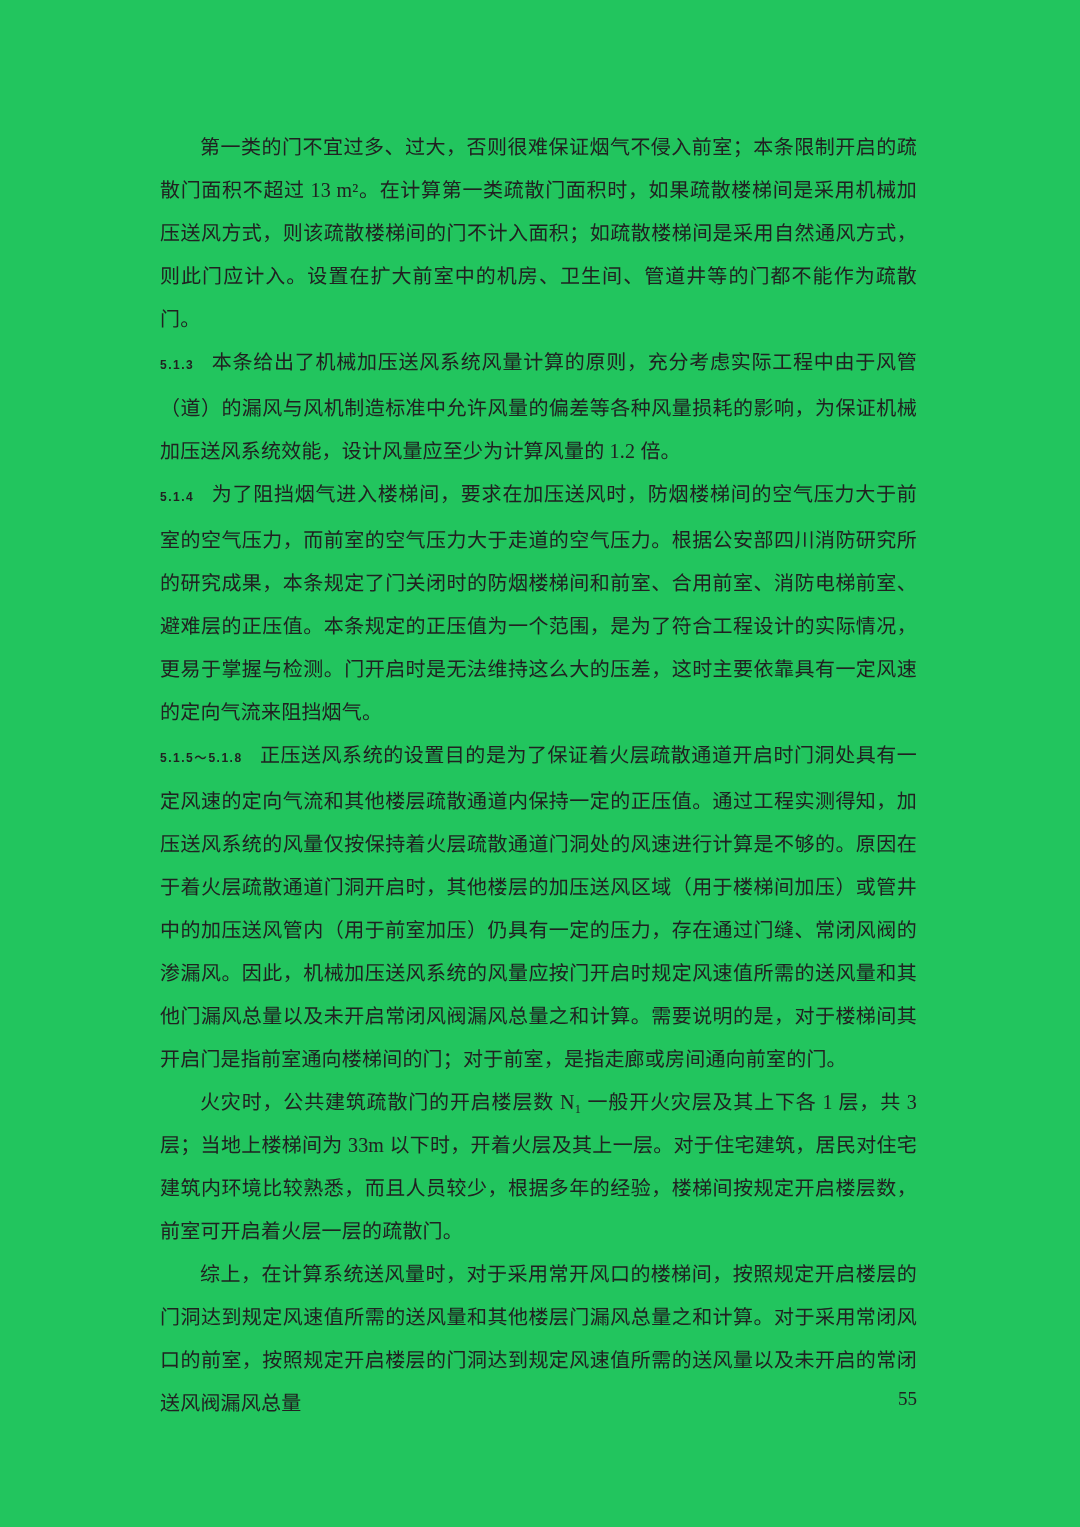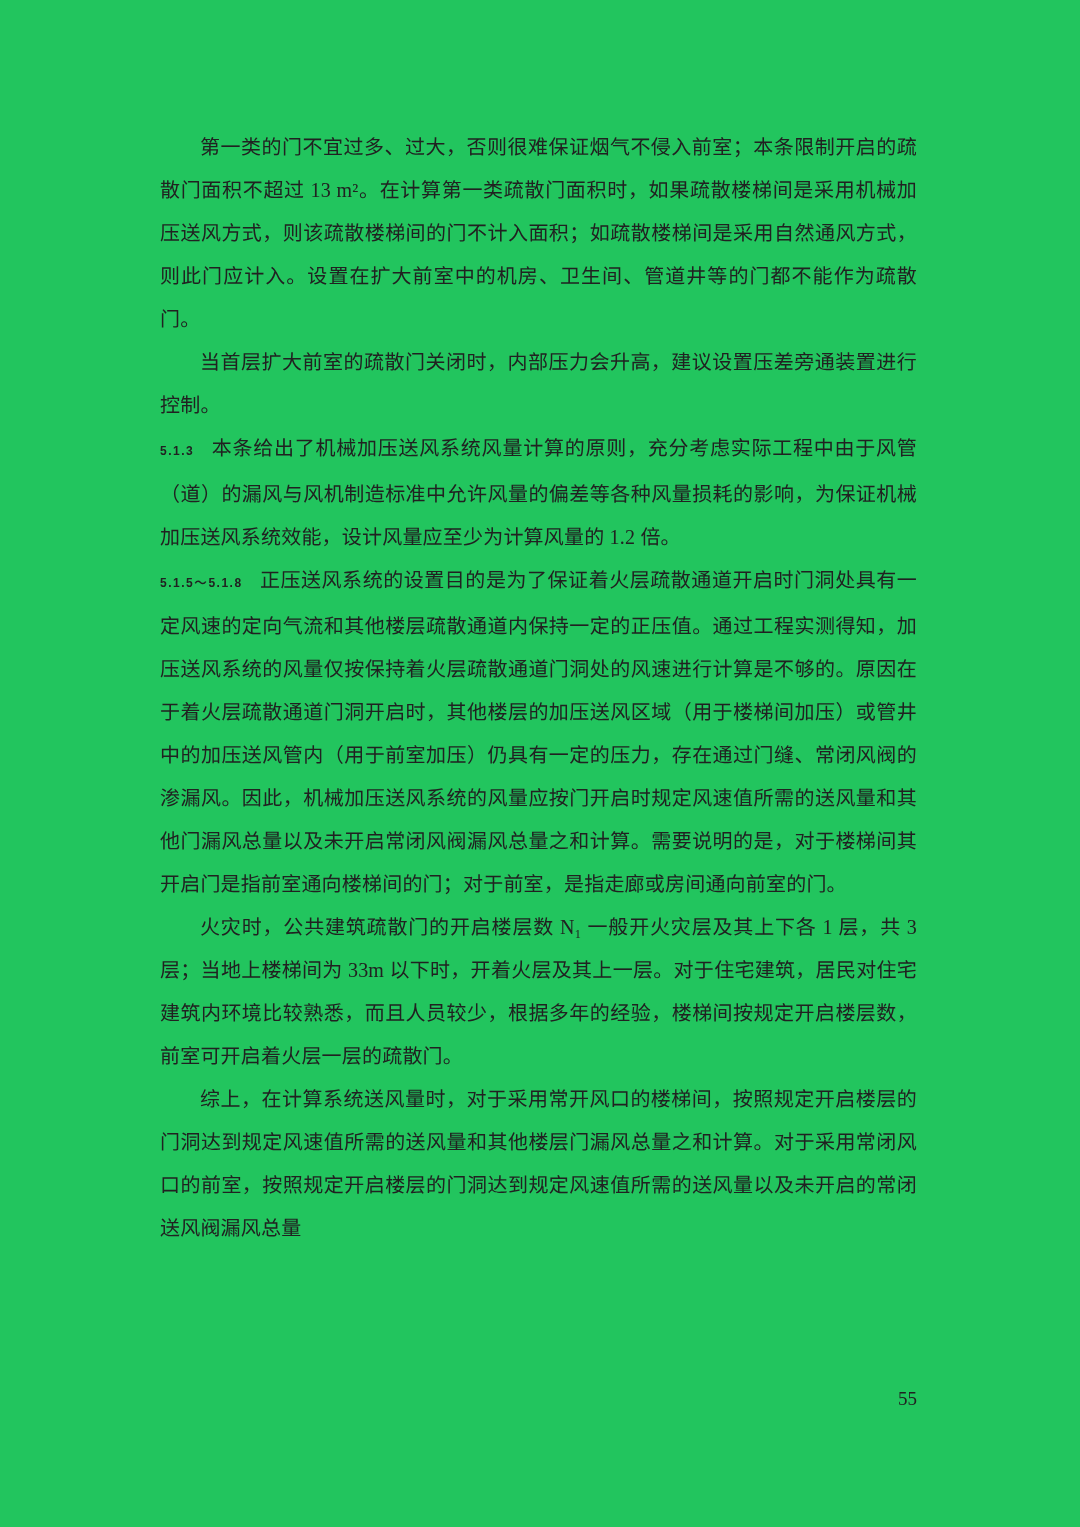--- a/index.html
+++ b/index.html
@@ -55,28 +55,28 @@
 </head>
 <body>
 
 <div class="page">
   <div class="content">
 
     <p class="para indent">
       <span>第一类的门不宜过多、过大，否则很难保证烟气不侵入前室；本条限制开启的疏散门面积不超过 13 m²。在计算第一类疏散门面积时，如果疏散楼梯间是采用机械加压送风方式，则该疏散楼梯间的门不计入面积；如疏散楼梯间是采用自然通风方式，则此门应计入。设置在扩大前室中的机房、卫生间、管道井等的门都不能作为疏散门。</span>
     </p>
 
-    <p class="para indent">
-      <span>当首层扩大前室的疏散门关闭时，内部压力会升高，建议设置压差旁通装置进行控制。</span>
-    </p>
 
     <p class="para">
       <span class="clause-num">5.1.3</span><span>本条给出了机械加压送风系统风量计算的原则，充分考虑实际工程中由于风管（道）的漏风与风机制造标准中允许风量的偏差等各种风量损耗的影响，为保证机械加压送风系统效能，设计风量应至少为计算风量的 1.2 倍。</span>
     </p>
 
+    <p class="para">
+      <span class="clause-num">5.1.4</span><span>为了阻挡烟气进入楼梯间，要求在加压送风时，防烟楼梯间的空气压力大于前室的空气压力，而前室的空气压力大于走道的空气压力。根据公安部四川消防研究所的研究成果，本条规定了门关闭时的防烟楼梯间和前室、合用前室、消防电梯前室、避难层的正压值。本条规定的正压值为一个范围，是为了符合工程设计的实际情况，更易于掌握与检测。门开启时是无法维持这么大的压差，这时主要依靠具有一定风速的定向气流来阻挡烟气。</span>
+    </p>
 
 
     <p class="para">
       <span class="clause-num">5.1.5～5.1.8</span><span>正压送风系统的设置目的是为了保证着火层疏散通道开启时门洞处具有一定风速的定向气流和其他楼层疏散通道内保持一定的正压值。通过工程实测得知，加压送风系统的风量仅按保持着火层疏散通道门洞处的风速进行计算是不够的。原因在于着火层疏散通道门洞开启时，其他楼层的加压送风区域（用于楼梯间加压）或管井中的加压送风管内（用于前室加压）仍具有一定的压力，存在通过门缝、常闭风阀的渗漏风。因此，机械加压送风系统的风量应按门开启时规定风速值所需的送风量和其他门漏风总量以及未开启常闭风阀漏风总量之和计算。需要说明的是，对于楼梯间其开启门是指前室通向楼梯间的门；对于前室，是指走廊或房间通向前室的门。</span>
     </p>
 
     <p class="para indent">
       <span>火灾时，公共建筑疏散门的开启楼层数 N₁ 一般开火灾层及其上下各 1 层，共 3 层；当地上楼梯间为 33m 以下时，开着火层及其上一层。对于住宅建筑，居民对住宅建筑内环境比较熟悉，而且人员较少，根据多年的经验，楼梯间按规定开启楼层数，前室可开启着火层一层的疏散门。</span>
     </p>
 

